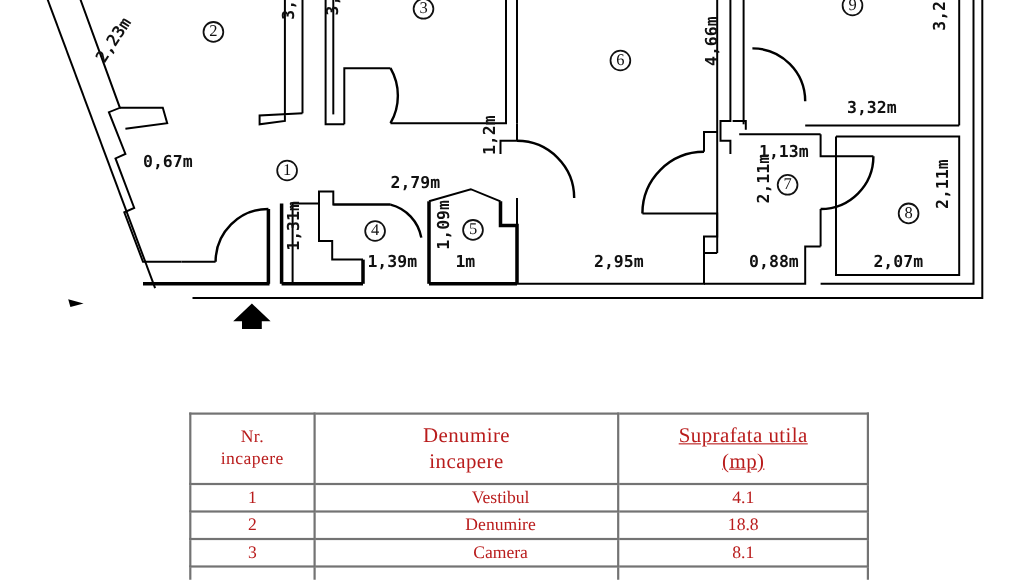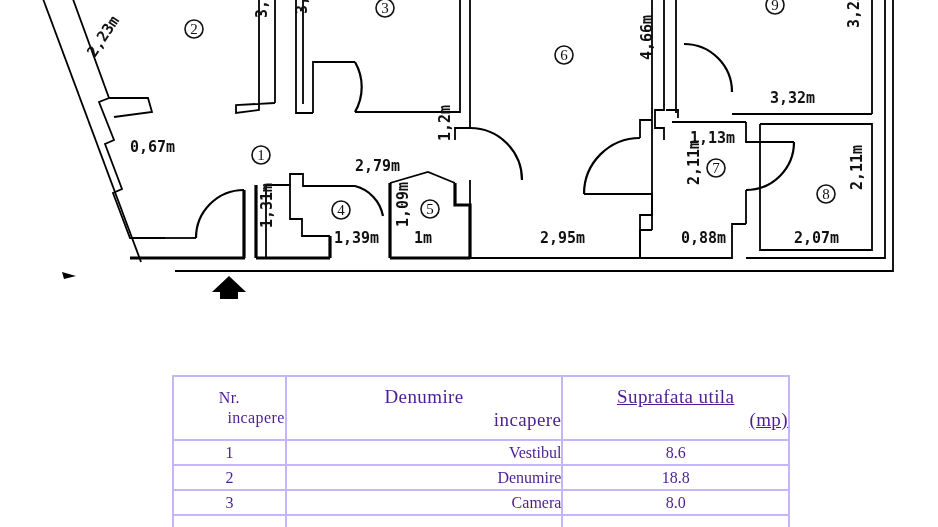--- a/index.html
+++ b/index.html
@@ -26,46 +26,46 @@
   .arrowfill{fill:#000;}
 
   
   #legend-table{
     position:absolute;left:172px;top:375px;width:618px;
     border-collapse:collapse;
     font-family:"Liberation Serif",serif;
     background:#fff;
   }
   #legend-table td,#legend-table th{
-    border:2px solid #c4b5fd;
+    border:2px solid #737373;
     text-align:center;
     padding:0;
     font-weight:700;
-    color:#4c1d95;
+    color:#b91c1c;
   }
   #legend-table thead th{
     height:62px;
     font-size:19px;
     line-height:1.22;
     font-weight:400;
     letter-spacing:.4px;
   }
   #legend-table thead th.small{font-size:16px;}
   #legend-table tbody td{
     height:23px;
     font-size:16px;
     font-weight:400;
     border-width:2px;
   }
   .col-nr{width:112px;}
   .col-name{width:278px;margin-left:22px;}
   .col-area{width:228px;text-decoration:underline;}
-  #legend-table tbody td.name-cell{text-align:right;padding-left:62px;}
+  #legend-table tbody td.name-cell{text-align:center;padding-left:62px;}
   .hdr-l1{display:block;}
-  .hdr-l2{display:block;text-align:right;}
+  .hdr-l2{display:block;}
 </style>
 </head>
 <body>
 
 <div id="plan-wrap">
   <svg id="plan-svg" width="938" height="340" viewBox="0 0 938 340">
 
     <path class="wall-thin" d="M 893 -20 L 893 271 L 175 271"></path>
 
     <path class="wall-thin" d="M 36 -20 L 141 262"></path>
@@ -208,31 +208,31 @@
       <th class="col-area">
         <span class="hdr-l1">Suprafata  utila</span>
         <span class="hdr-l2">(mp)</span>
       </th>
     </tr>
   </thead>
   <tbody>
     <tr>
       <td>1</td>
       <td class="name-cell">Vestibul</td>
-      <td>8.6</td>
+      <td>4.1</td>
     </tr>
     <tr>
       <td>2</td>
       <td class="name-cell">Denumire</td>
       <td>18.8</td>
     </tr>
     <tr>
       <td>3</td>
       <td class="name-cell">Camera</td>
-      <td>8.0</td>
+      <td>8.1</td>
     </tr>
     <tr>
       <td></td>
       <td class="name-cell"></td>
       <td></td>
     </tr>
   </tbody>
 </table>
 
 </body></html>

